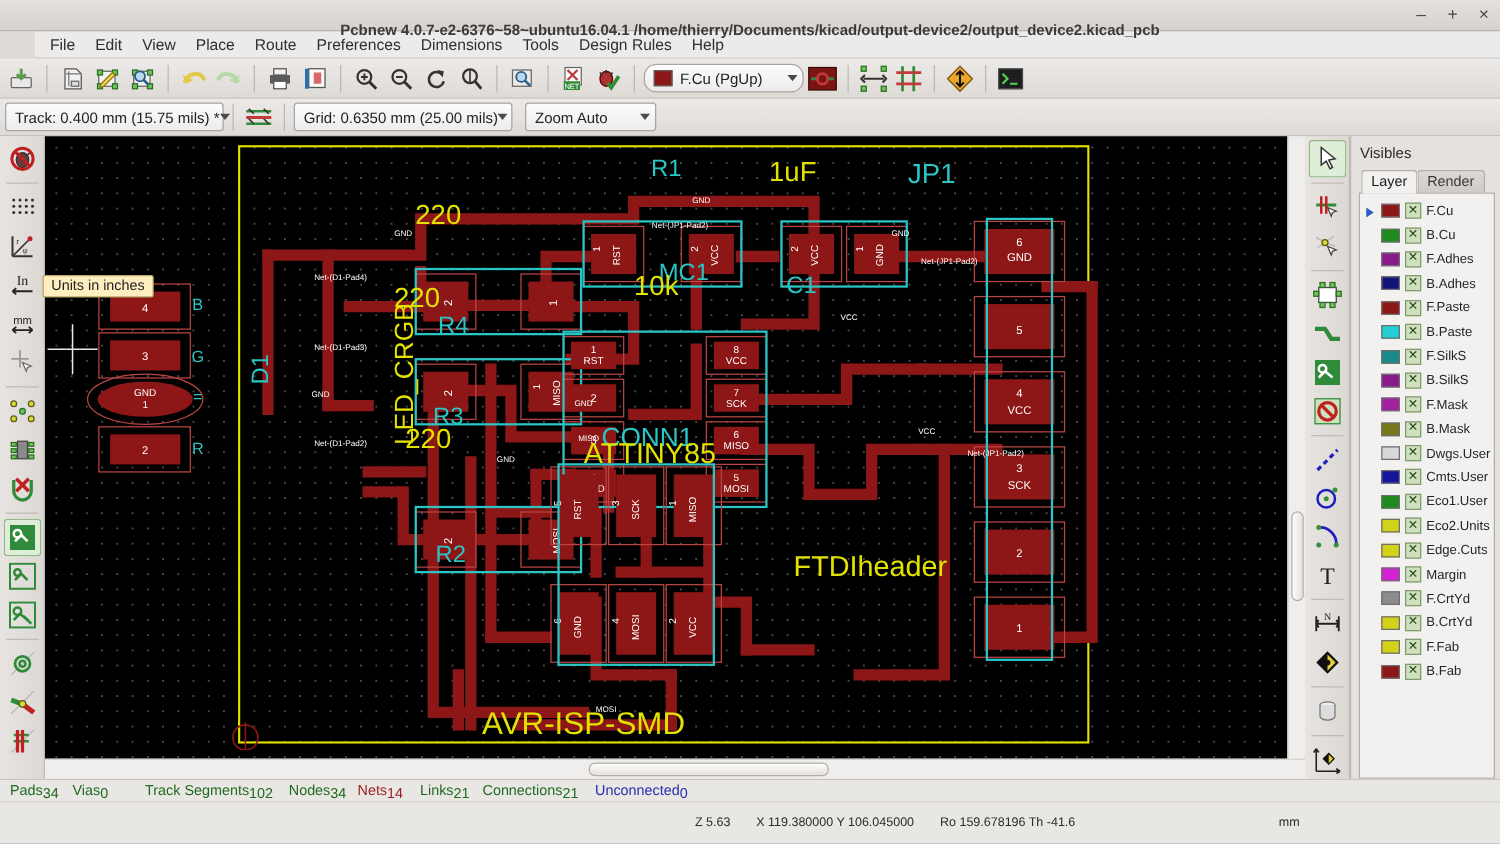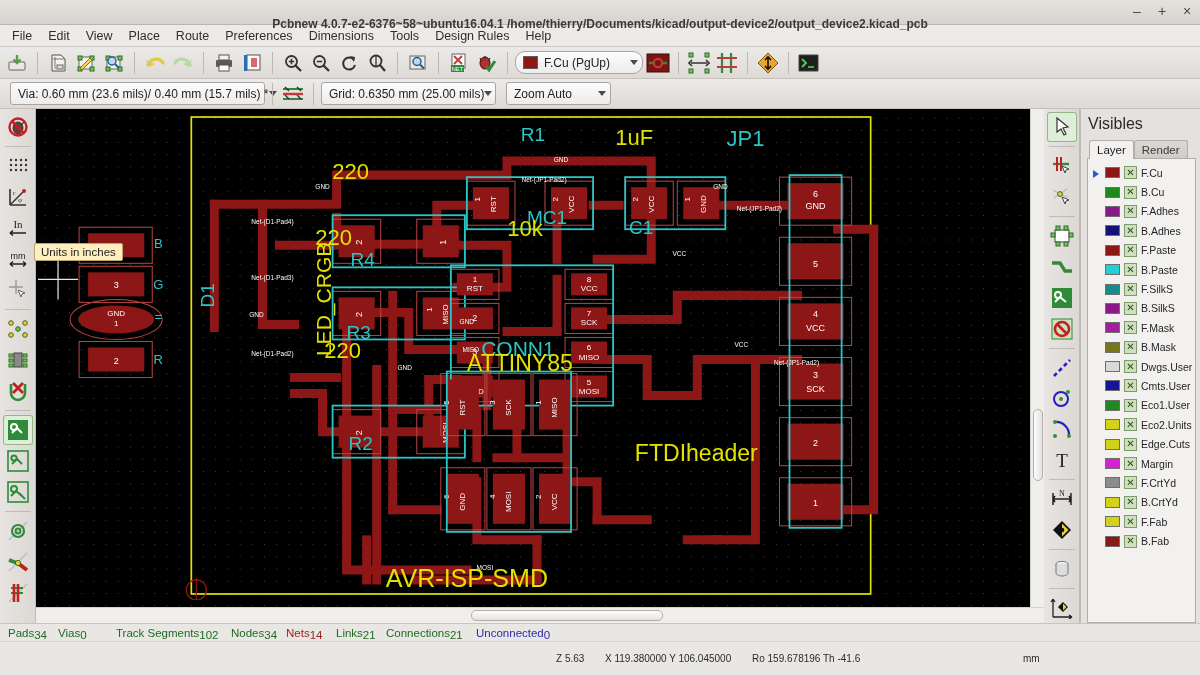--- a/index.html
+++ b/index.html
@@ -24,21 +24,21 @@
     font-size:12px; font-weight:bold; color:#3a3a3a;
     white-space:nowrap; overflow:hidden;margin-top:24px;
   }
   .wbtns { position:absolute; right:6px; display:flex; gap:11px; align-items:center; }
   .wbtn { width:14px; height:14px; font-size:14px; line-height:13px; text-align:center; color:#4a4a4a; cursor:pointer; }
 
   
   .menubar {
     height:22px; flex:0 0 22px;
     background:#ecebe9; border-bottom:1px solid #cdc8c3;
-    display:flex; align-items:center; padding-left:4px;
+    display:flex; align-items:center; padding-left:4px;margin-left:28px;
   }
   .menubar .mi { padding:2px 8px; font-size:12.5px; color:#2f2f2f; cursor:default; border-radius:2px; }
 
   
   .toolbar {
     flex:0 0 32px; height:32px;
     background:linear-gradient(#eceae8,#dedad6);
     border-bottom:1px solid #c5c0bb;
     display:flex; align-items:center; padding:0 4px; gap:2px;
   }
@@ -90,21 +90,21 @@
     background-size:12.2px 12.2px; background-position:3px 3px;
     opacity:.95;
   }
 
   
   .rightpanel {
     width:120px; flex:0 0 120px;
     background:#e4e1de; border-left:1px solid #bfbab5;
     display:flex; flex-direction:column; padding:4px 4px 0 6px;
   }
-  .rp-title { font-size:16px; color:#2b2b2b; padding:2px 0 5px 1px; }
+  .rp-title { font-size:12px; color:#2b2b2b; padding:2px 0 5px 1px; }
   .tabs { display:flex; align-items:flex-end; height:21px; padding-left:2px;text-align:center; }
   .tab { font-size:11.5px; padding:3px 7px 3px 7px; border:1px solid #b2aea9; border-bottom:none;
     border-radius:3px 3px 0 0; background:linear-gradient(#dcd8d4,#cfcbc7); color:#3a3a3a; cursor:pointer; }
   .tab.sel { background:#f2f1ef; color:#1a1a1a; position:relative; z-index:2; }
   .layerlist { flex:1 1 auto; background:#f2f1ef; border:1px solid #b2aea9; margin-top:-1px; padding:4px 2px 2px 4px;
     overflow:hidden; }
   .layerrow { display:flex; align-items:center; height:19.4px; gap:4px; cursor:pointer; }
   .selarrow { width:9px; height:10px; flex:0 0 9px; }
   .lcolor { width:15px;height:11px;border:1px solid #6e6e6e;background:#fff; flex:0 0 15px; }
   .lvis { width:13px;height:13px;border:1px solid #7f9a6b; background:#cfe0bf;
@@ -311,22 +311,22 @@
     <div class="tbtn">
       <svg width="22" height="20" viewBox="0 0 22 20">
           <path d="M1 2h19v16H1z" fill="#1e1e1e" stroke="#444"></path>
           <path d="M4 6l4 4-4 4" stroke="#4fd44f" stroke-width="1.8" fill="none"></path>
           <path d="M10 14h6" stroke="#4fd44f" stroke-width="1.6"></path>
         </svg>
     </div>
   </div>
 
   <div class="toolbar tb2">
-    <div class="combo" style="width:255px; margin-left:6px;">
-      <span>Via: 0.60 mm (23.6 mils)/ 0.40 mm (15.7 mils) *</span>
+    <div class="combo" style="width:175px;">
+      <span>Track: 0.400 mm (15.75 mils) *</span>
       <span class="arr"></span>
     </div>
     <div class="sep"></div>
     <div class="tbtn">
       <svg width="24" height="22" viewBox="0 0 24 22">
           <path d="M2 6h20M2 16h20" stroke="#2f8b3a" stroke-width="2"></path>
           <path d="M4 4l4 4M4 12l4 4M16 4l4 4M16 12l4 4" stroke="#333" stroke-width="1.4"></path>
           <path d="M2 11h20" stroke="#c03a3a" stroke-width="2.4"></path>
         </svg>
     </div>
@@ -467,21 +467,21 @@
             <circle cx="11" cy="12" r="2.6" fill="#d8d83a" stroke="#5a5a12"></circle>
           </svg>
       </div>
       <div class="vbtn">
         <svg width="22" height="22" viewBox="0 0 22 22">
             <path d="M2 20L20 2" stroke="#bbb" stroke-width="1.2"></path>
             <path d="M4 6h12M4 11h12" stroke="#2f8b3a" stroke-width="2"></path>
             <path d="M7 2v18M11 2v18" stroke="#c02020" stroke-width="2.6"></path>
           </svg>
       </div>
-      <div class="tooltip" style="left:34px; top:111px;margin-top:23px;">Units in inches</div>
+      <div class="tooltip" style="left:34px; top:111px;">Units in inches</div>
     </div>
 
     <div class="canvaswrap">
       <div class="canvasrow">
         <div class="canvas">
           <div class="dotgrid"></div>
           <svg class="pcbsvg" viewBox="0 0 992 490" preserveAspectRatio="none">
             <defs>
               <style>
                 .cu  { stroke:#8d1616; stroke-width:9; fill:none; stroke-linecap:square; stroke-linejoin:miter; }

